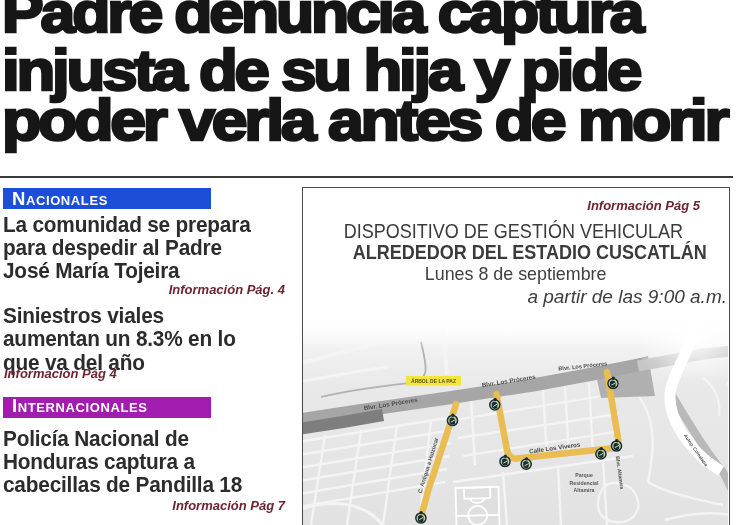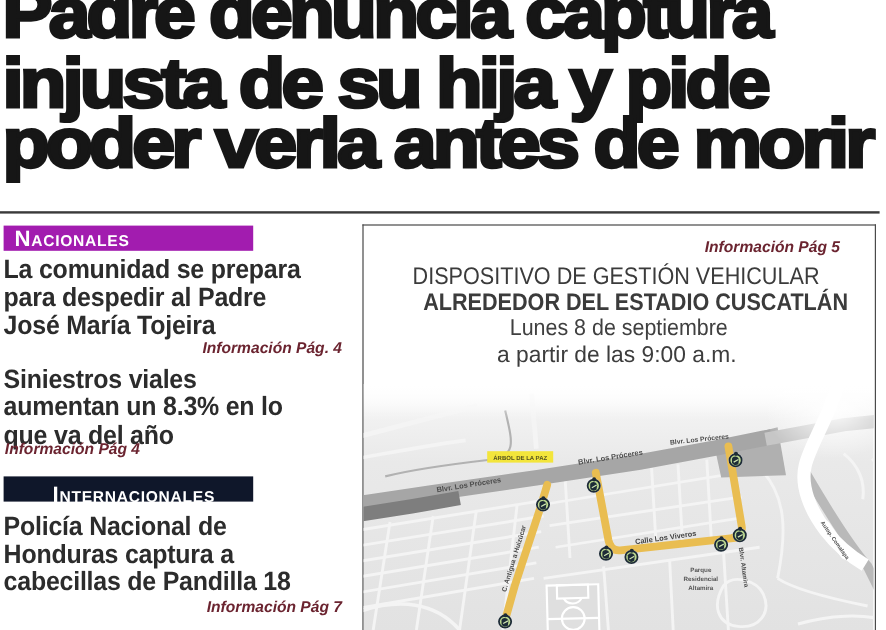--- a/index.html
+++ b/index.html
@@ -19,47 +19,47 @@
 <div class="abs hl" style="left:2px;top:-17px;font-size:58px;transform:scaleX(1.077);" id="l1">Padre denuncia captura</div>
 
 <div class="abs hl" style="left:2px;top:41px;font-size:58px;transform:scaleX(1.095);" id="l2">injusta de su hija y pide</div>
 
 <div class="abs hl" style="left:2px;top:91px;font-size:58px;transform:scaleX(1.109);" id="l3">poder verla antes de morir</div>
 
 <div class="abs red" style="right:38px;top:150px;margin-top:48px;">Información Pág 5</div>
 
 <div class="abs" style="left:0;top:176px;width:733px;height:2px;background:#3a3a3a;"></div>
 
-<div class="abs bar" style="left:3px;top:188px;background:#a21caf;line-height:21px;">
+<div class="abs bar" style="left:3px;top:188px;background:#1d4ed8;line-height:21px;">
 <span class="big">N</span><span class="sm">ACIONALES</span></div>
 
 <div class="abs story" style="left:3px;top:212.5px;">La comunidad se prepara<br>para despedir al Padre<br>José María Tojeira</div>
 
 <div class="abs red" style="left:4px;top:282px;width:281px;text-align:right;">Información Pág. 4</div>
 
 <div class="abs story" style="left:3px;top:304px;">Siniestros viales<br>aumentan un 8.3% en lo<br>que va del año</div>
 
 <div class="abs red" style="left:4px;top:366px;width:281px;text-align:left;">Información Pág 4</div>
 
-<div class="abs bar" style="left:3px;top:397px;background:#0f172a;line-height:30px;text-align:center;">
+<div class="abs bar" style="left:3px;top:397px;background:#a21caf;line-height:17px;">
 <span class="big">I</span><span class="sm">NTERNACIONALES</span></div>
 
 <div class="abs story" style="left:3px;top:426.5px;">Policía Nacional de<br>Honduras captura a<br>cabecillas de Pandilla 18</div>
 
 <div class="abs red" style="left:4px;top:498px;width:281px;text-align:right;">Información Pág 7</div>
 
 <div class="abs" style="left:302px;top:187px;width:426px;height:338px;border:1px solid #4a4a4a;border-bottom:none;"></div>
 
 <div class="abs" style="left:300px;top:220px;width:426px;text-align:center;font-weight:normal;font-size:20px;color:#3b3b3b;"><span style="display:inline-block;transform:scaleX(0.9);transform-origin:center;white-space:nowrap;">DISPOSITIVO DE GESTIÓN VEHICULAR</span></div>
 
 <div class="abs" style="left:300px;top:241px;width:426px;text-align:right;font-weight:bold;font-size:20px;color:#3b3b3b;"><span style="display:inline-block;transform:scaleX(0.9);transform-origin:center;white-space:nowrap;">ALREDEDOR DEL ESTADIO CUSCATLÁN</span></div>
 
 <div class="abs" style="left:303px;top:262.5px;width:426px;text-align:center;font-size:19px;color:#404040;"><span style="display:inline-block;transform:scaleX(0.94);transform-origin:center;white-space:nowrap;">Lunes 8 de septiembre</span></div>
 
-<div class="abs" style="left:301px;top:285.5px;width:426px;text-align:center;font-size:19px;color:#3d3d3d;"><span style="display:inline-block;white-space:nowrap;">a partir de las 9:00 a.m.</span></div>
+<div class="abs" style="left:301px;top:285.5px;width:426px;text-align:right;font-size:19px;color:#3d3d3d;font-style:italic;"><span style="display:inline-block;white-space:nowrap;">a partir de las 9:00 a.m.</span></div>
 
 <svg class="abs" style="left:303px;top:320px;" width="425" height="205" viewBox="0 0 425 205">
   <defs>
     <linearGradient id="bgg" x1="0" y1="0" x2="0" y2="1">
       <stop offset="0" stop-color="#ffffff"></stop>
       <stop offset="0.12" stop-color="#f2f2f2"></stop>
       <stop offset="0.32" stop-color="#e9e9e9"></stop>
       <stop offset="1" stop-color="#e2e2e2"></stop>
     </linearGradient>
     <linearGradient id="fadeT" x1="0" y1="0" x2="0" y2="1">

